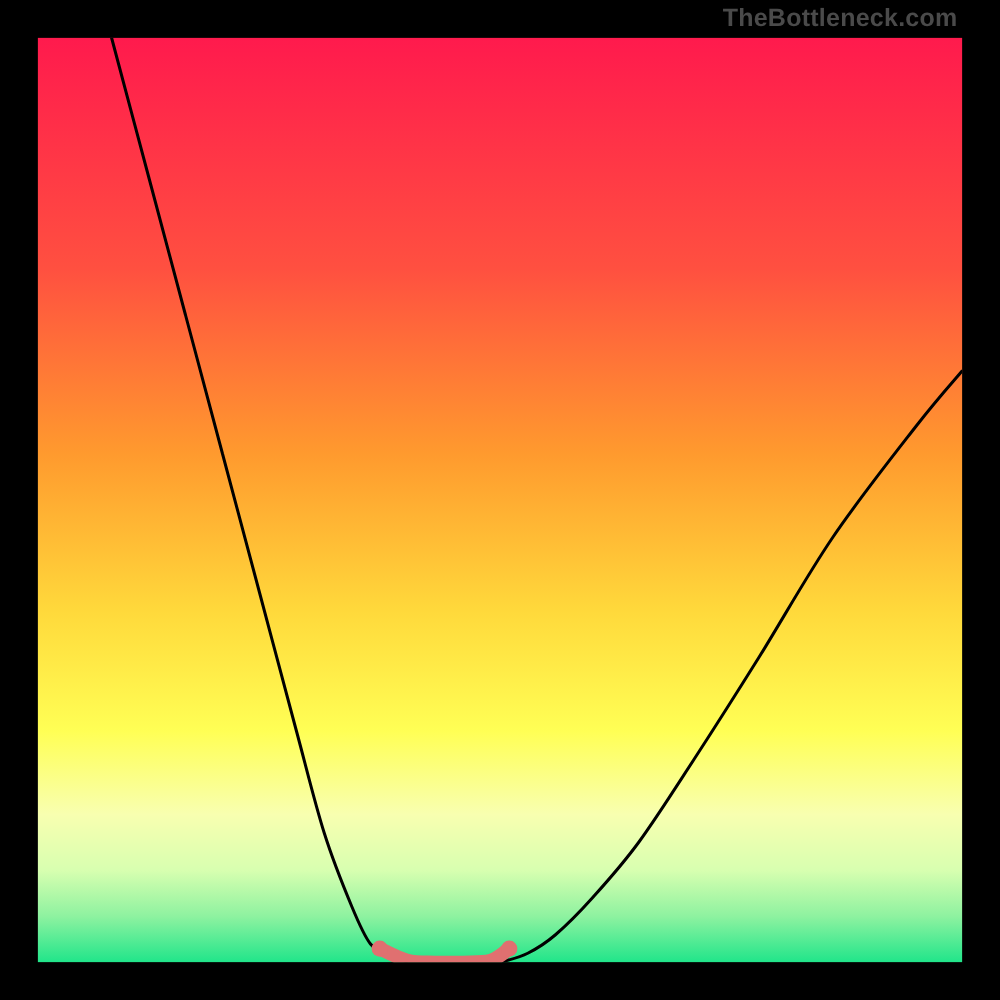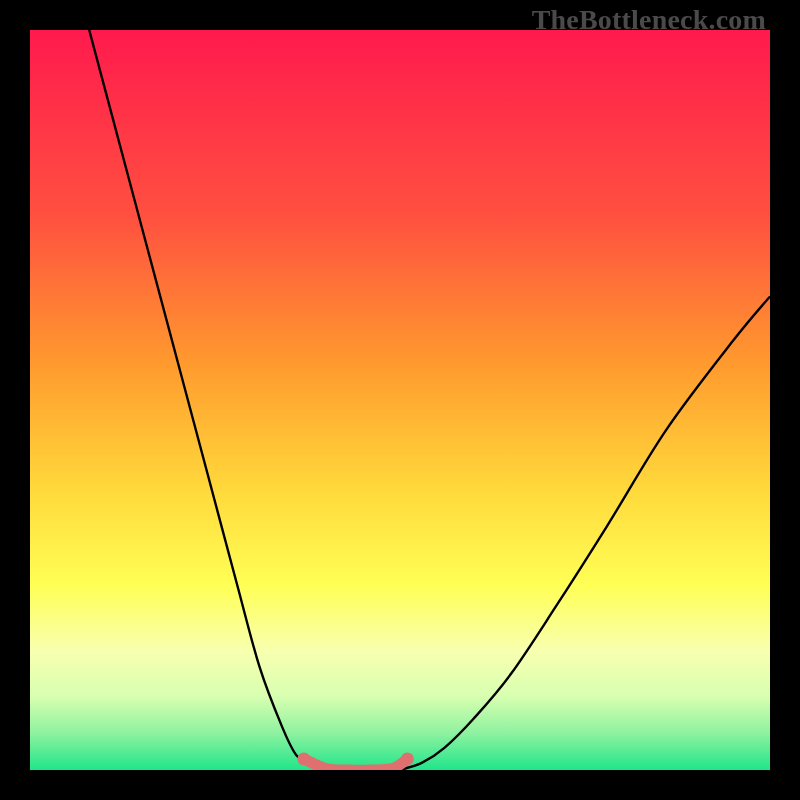--- a/index.html
+++ b/index.html
@@ -25,22 +25,22 @@
     overflow: hidden;
   }
   .gradient-bg {
     position: absolute;
     inset: 0;
   }
   .watermark {
     position: absolute;
     top: 4px;
     right: 34px;
-    font-family: Liberation Serif, serif;
-    font-size: 28px;
+    font-family: Liberation Sans, sans-serif;
+    font-size: 20px;
     color: #4a4a4a;
     font-weight: 600;
     letter-spacing: 0.2px;
   }
   svg.curves {
     position: absolute;
     inset: 0;
   }
 </style>
 </head>

